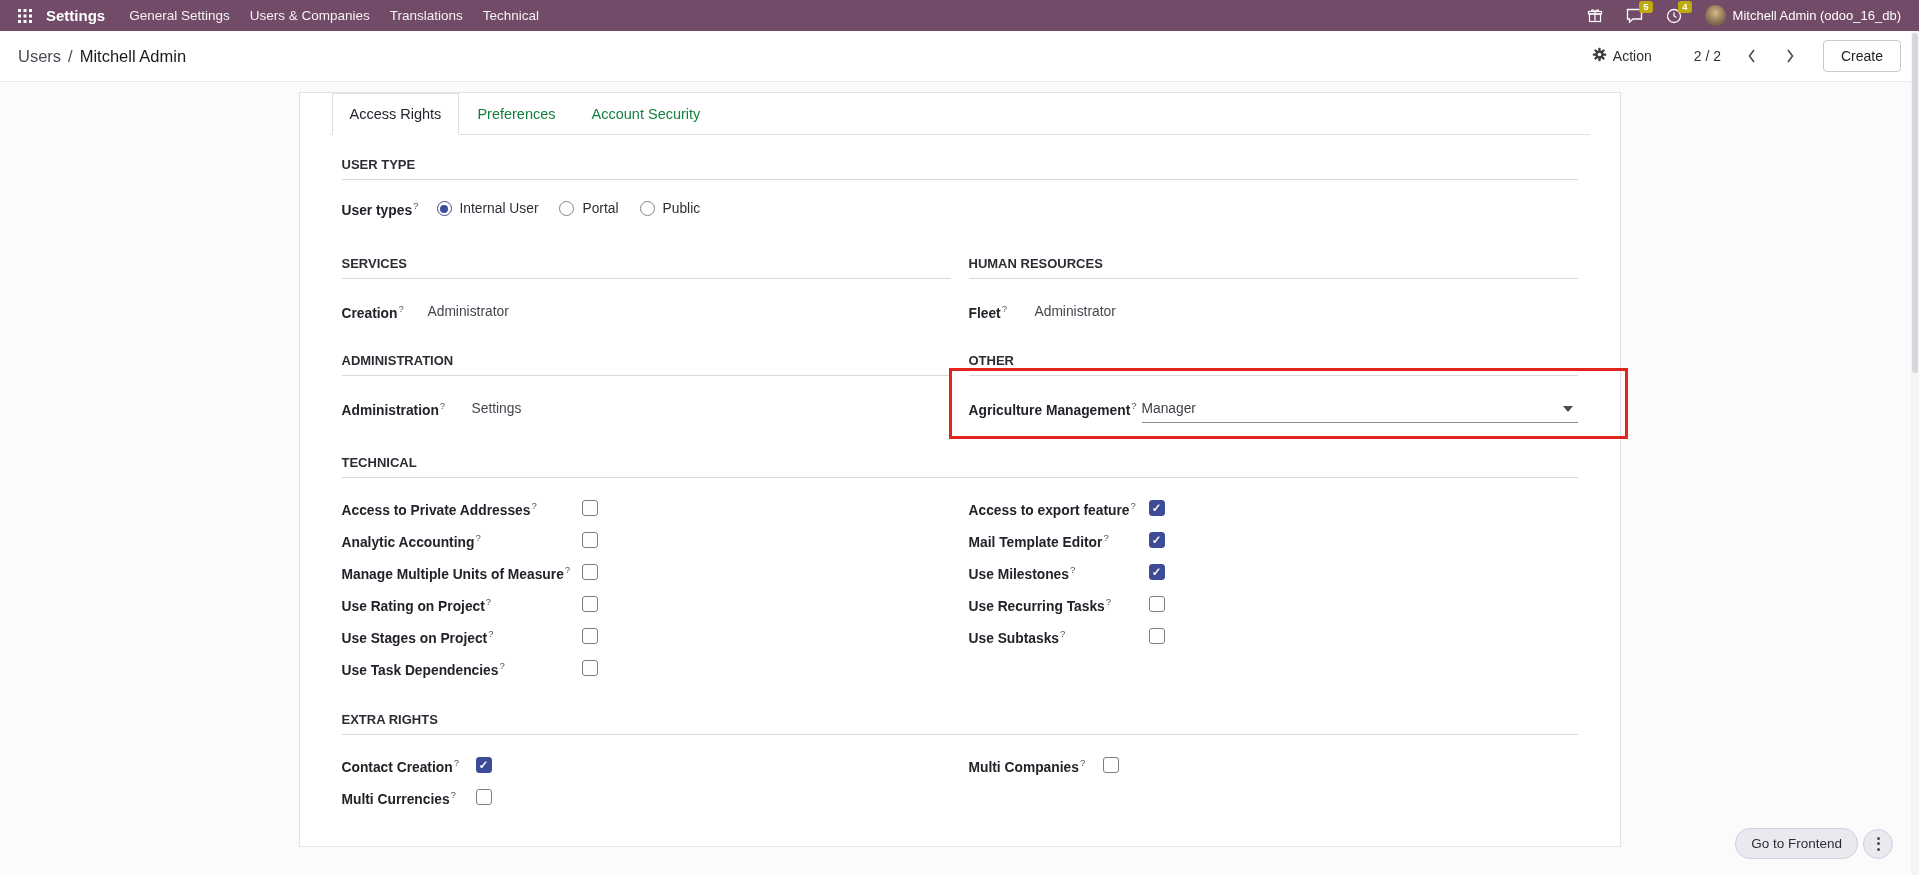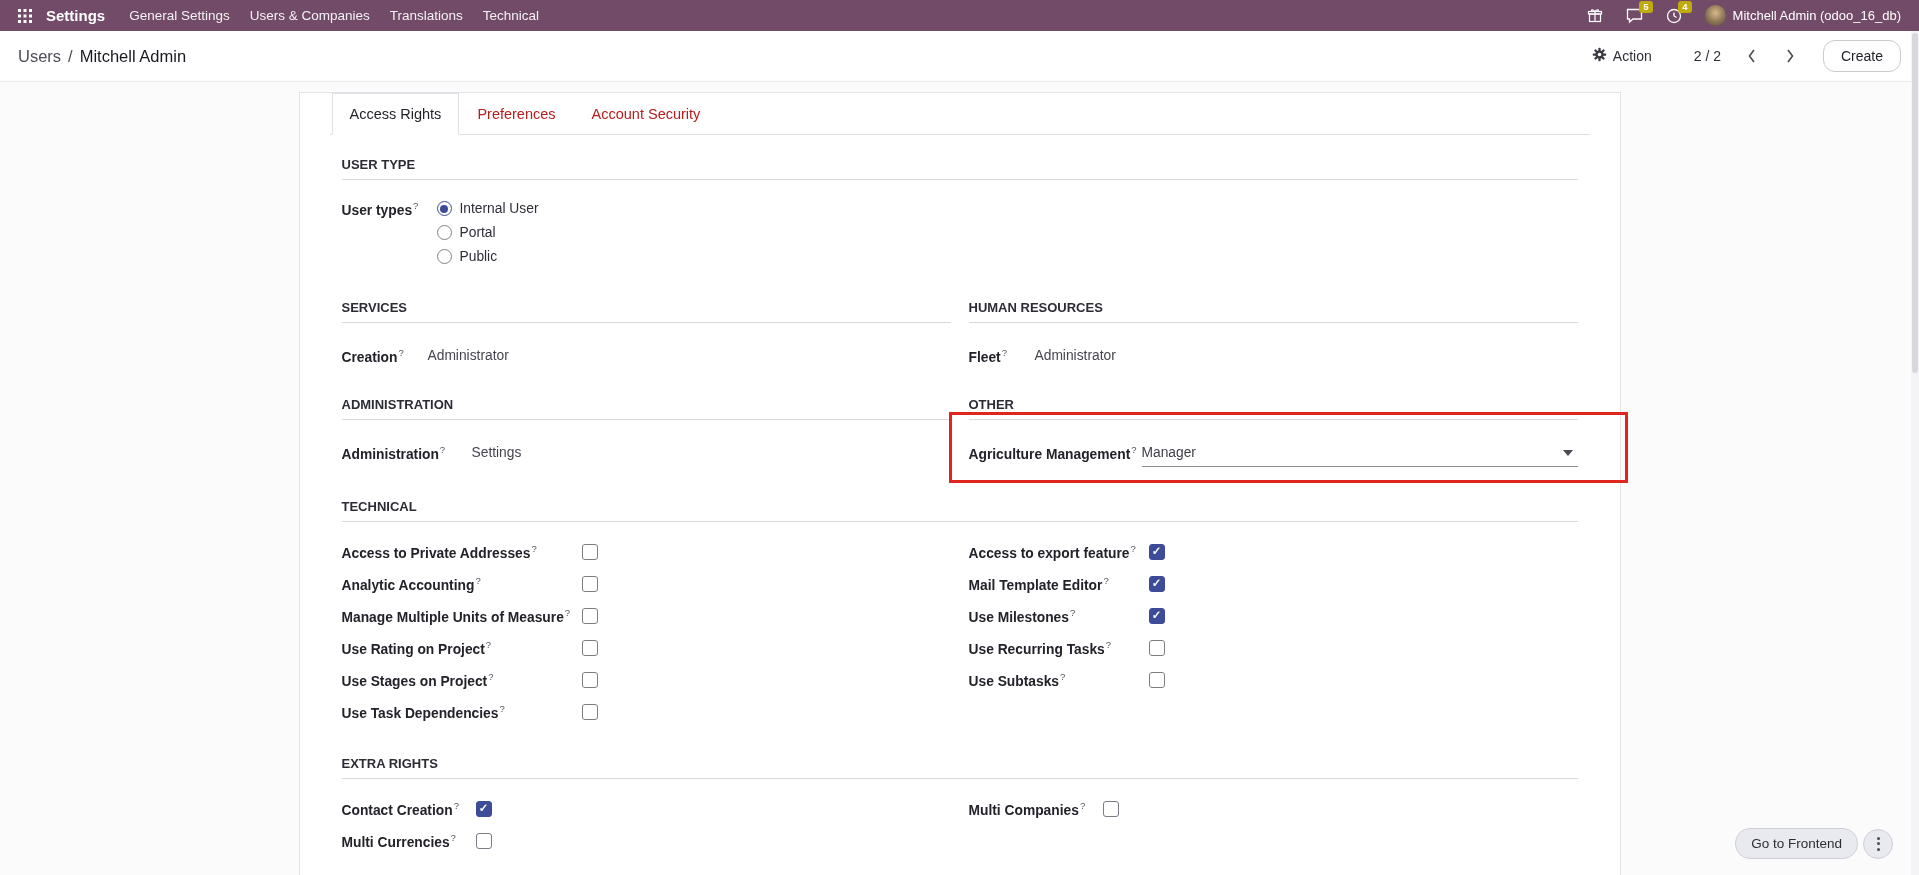--- a/index.html
+++ b/index.html
@@ -24,45 +24,45 @@
   
   .cpanel { height:51px; background:#fff; border-bottom:1px solid #e9e9ec; display:flex; align-items:center; padding:0 18px; }
   .breadcrumb { font-size:16.5px; color:#4c4c58; display:flex; gap:7px; align-items:center; }
   .bc-link { cursor:pointer; }
   .bc-current { color:#191920; }
   .cp-right { margin-left:auto; display:flex; align-items:center; gap:12px; }
   .action-btn { display:flex; align-items:center; gap:6px; font-size:14px; color:#2e2e36; cursor:pointer; }
   .pager { display:flex; align-items:center; gap:24px; margin-left:30px; }
   .pager-value { font-size:14px; color:#2e2e36; cursor:pointer; }
   .pg-btn { cursor:pointer; display:flex; padding:2px; }
-  .create-btn { margin-left:14px; background:#fff; border:1px solid #c9c9d0; border-radius:12px;
+  .create-btn { margin-left:14px; background:#fff; border:1px solid #c9c9d0; border-radius:4px;
                 padding:7px 17px; font-size:14px; color:#22222a; cursor:pointer; }
 
   
   .content { height:calc(875px - 31px - 51px); background:#fbfbfc; overflow:hidden; }
   .sheet { width:1322px; margin:10px auto 0; background:#fff; border:1px solid #e3e3e7;
            padding:0 42px 30px; min-height:755px; position:relative; }
 
   .tabs { display:flex; border-bottom:1px solid #dee0e4; margin:0 -12px; padding:0 2px; }
-  .tab { padding:12px 17px; font-size:14.5px; color:#b91c1c; border:1px solid transparent; margin-bottom:-1px; cursor:pointer; }
+  .tab { padding:12px 17px; font-size:14.5px; color:#15803d; border:1px solid transparent; margin-bottom:-1px; cursor:pointer; }
   .tab.on { color:#24242c; background:#fff; border-color:#dee0e4 #dee0e4 #fff; }
 
   .sep { font-size:13px; font-weight:700; color:#2c2c35; border-bottom:1px solid #d9d9dd; padding-bottom:7px; }
   .grid2 { display:grid; grid-template-columns:1fr 1fr; column-gap:18px; }
   .cell { position:relative; }
 
   .frow { display:flex; align-items:flex-start; margin-top:24px; }
   .flabel { font-weight:700; font-size:13.8px; color:#22222a; flex:none; line-height:1.35; }
   sup { font-size:9.5px; color:#50505a; font-weight:400; margin-left:1px; }
   .fvalue { font-size:13.8px; color:#45454f; padding-top:1px;text-align:center; }
 
   .w-usertype { width:95px; }  .w-services { width:86px; }  .w-hr { width:66px; }
   .w-admin { width:130px; }    .w-other { width:173px; }
 
-  .radio-stack { display:flex; flex-direction:column; gap:9px; padding-top:1px; }
+  .radio-stack { display:flex; gap:21px; padding-top:1px; }
   .radio-opt { display:flex; align-items:center; gap:8px; font-size:13.8px; color:#2e2e38; cursor:pointer; }
   .radio { width:15px; height:15px; border-radius:50%; border:1px solid #83838d; background:#fff; position:relative; flex:none; }
   .radio.on { border-color:var(--accent,#3e4c98); }
   .radio.on::after { content:""; position:absolute; inset:2.5px; background:var(--accent,#3e4c98); border-radius:50%; }
 
   .select-field { flex:1; display:flex; align-items:center; justify-content:space-between;
                   border-bottom:1px solid #8d8d99; padding:1px 3px 6px 0; cursor:pointer; }
   .sel-value { font-size:13.8px; color:#3f3f4a; }
   .caret { width:0; height:0; border-left:5px solid transparent; border-right:5px solid transparent;
            border-top:6px solid #4a4a52; margin-right:2px; }

